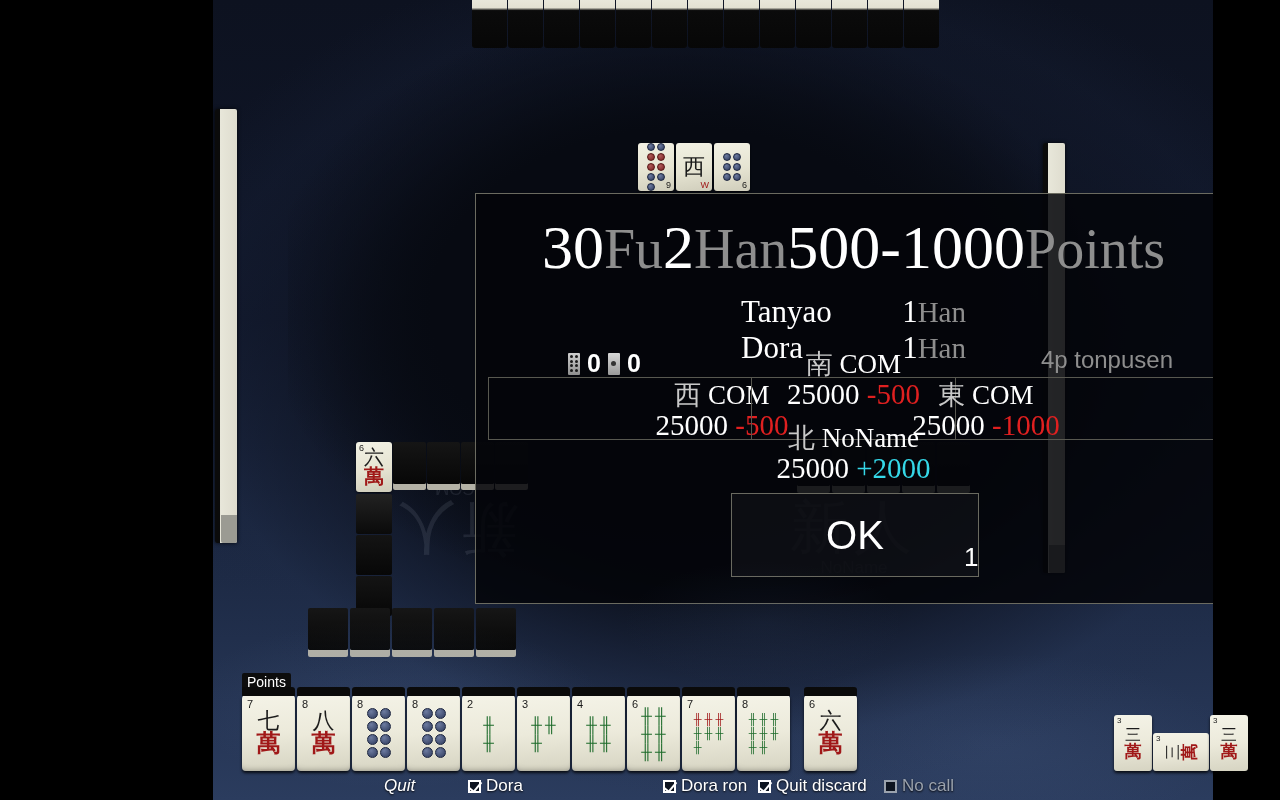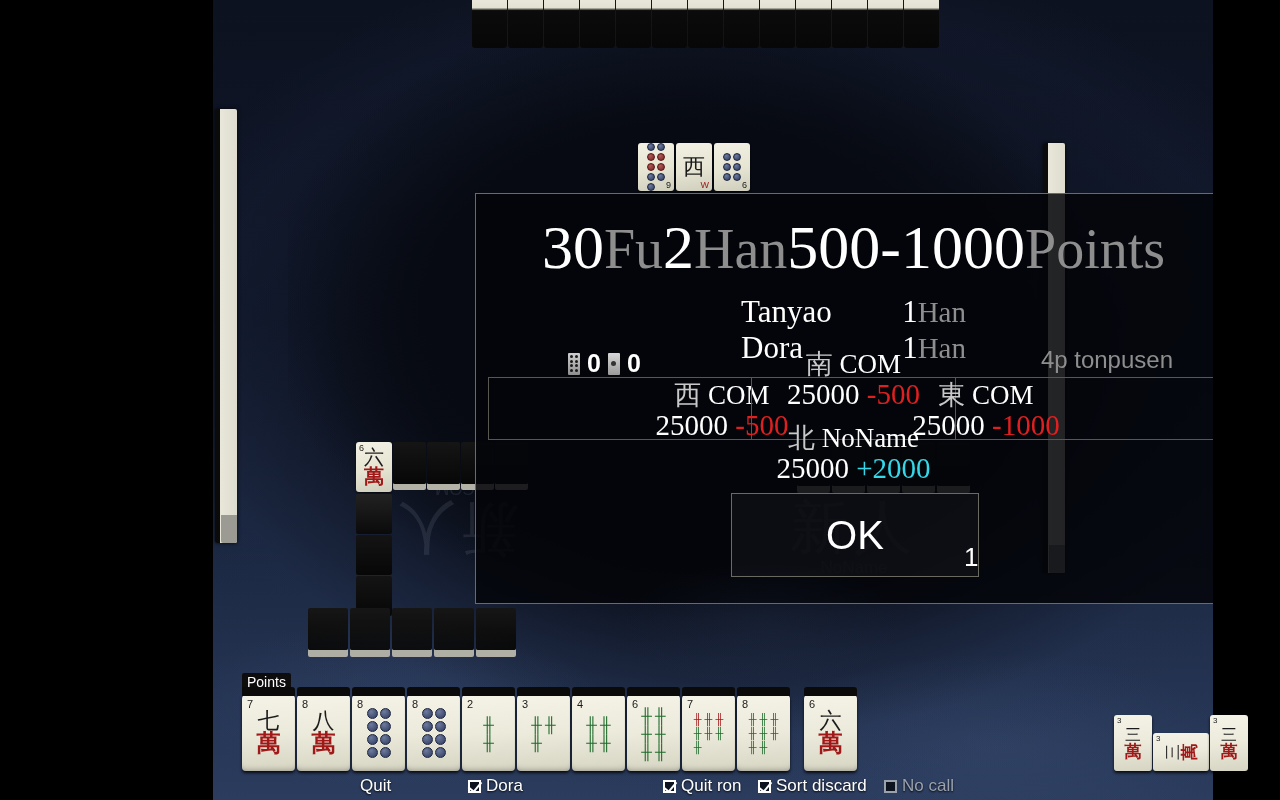--- a/index.html
+++ b/index.html
@@ -533,33 +533,33 @@
         <div class="tf">
           <div class="man-glyph">
             <div class="man-top" style="font-size: 16px;">三</div>
             <div class="man-bot" style="font-size: 17px;">萬</div>
           </div>
         </div>
       </div>
     </div>
 
   <div id="controls">
-      <div class="ctl" style="left: 360px;">
+      <div class="ctl" style="left: 384px; font-style: italic;">
         <span>Quit</span>
       </div>
       <div class="ctl" style="left: 468px;">
         <span class="cb on"></span>
         <span>Dora</span>
       </div>
       <div class="ctl" style="left: 663px;">
         <span class="cb on"></span>
-        <span>Quit ron</span>
+        <span>Dora ron</span>
       </div>
       <div class="ctl" style="left: 758px;">
         <span class="cb on"></span>
-        <span>Sort discard</span>
+        <span>Quit discard</span>
       </div>
       <div class="ctl disabled" style="left: 884px;">
         <span class="cb off"></span>
         <span>No call</span>
       </div>
     </div>
 </div>
 
 </body></html>

